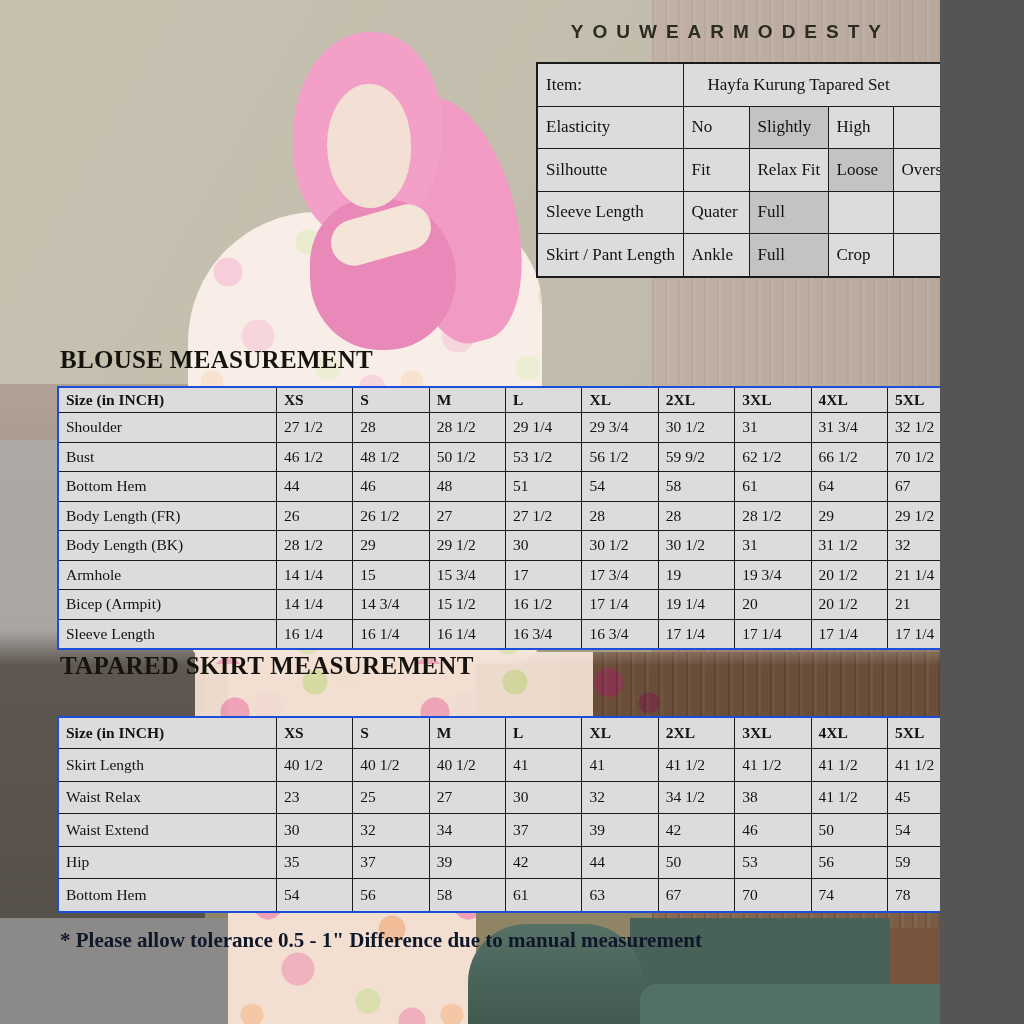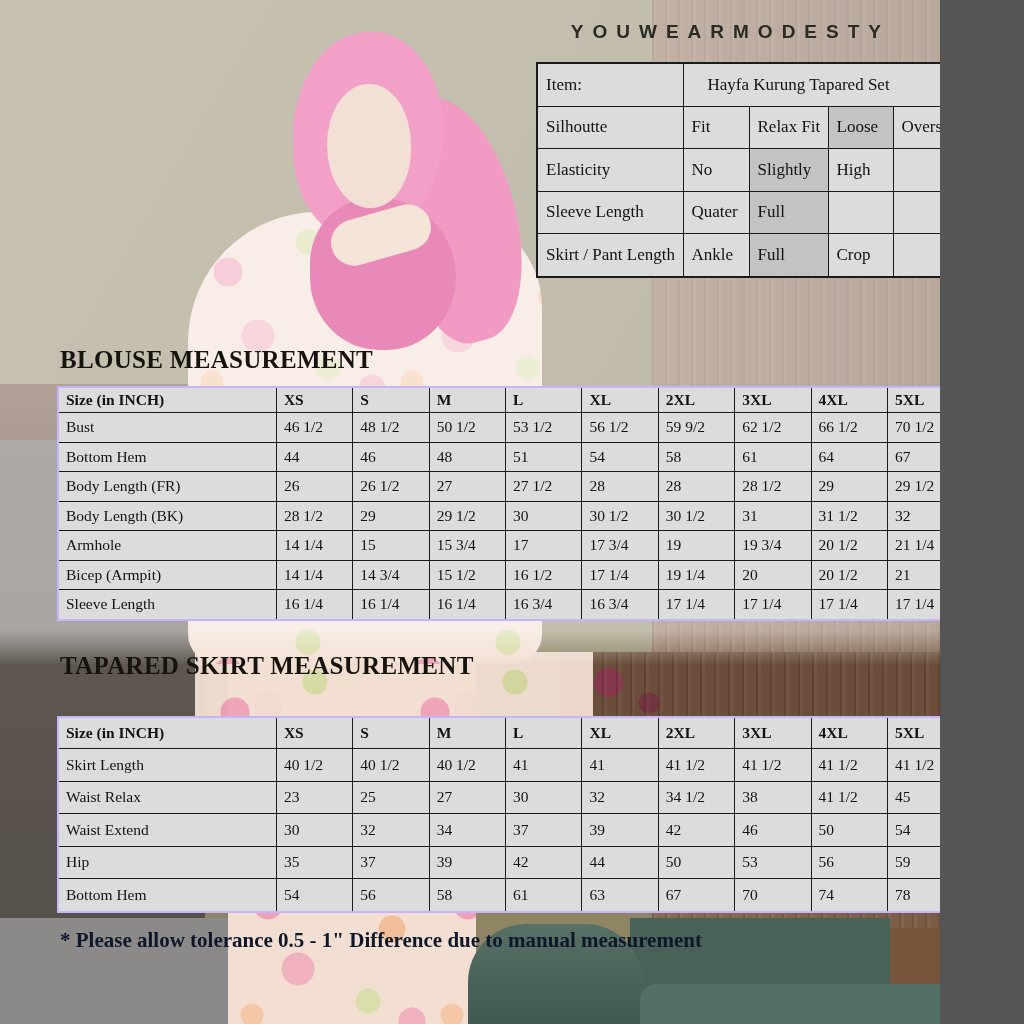--- a/index.html
+++ b/index.html
@@ -56,21 +56,21 @@
       letter-spacing:9px;color:#2b2b22;}
   table{border-collapse:collapse;table-layout:fixed;z-index:10;}
   .info{position:absolute;left:536px;top:62px;width:429px;border:2px solid #1b1b1b;font-size:17px;}
   .info td{border:1px solid #1b1b1b;background:#dcdcdc;height:41.5px;padding:0 4px 0 8px;
       text-align:left;vertical-align:middle;overflow:hidden;white-space:nowrap;}
   .info td.hl{background:#c3c3c3;}
   .title{position:absolute;left:60px;z-index:10;font-weight:bold;font-size:25px;
       letter-spacing:.3px;color:#16130f;}
   .blouse-title{top:346px;}
   .skirt-title{top:652px;}
-  .meas{position:absolute;left:57px;width:908px;border:2px solid #c4b5fd;font-size:15.5px;}
+  .meas{position:absolute;left:57px;width:908px;border:2px solid #1d4ed8;font-size:15.5px;}
   .meas th,.meas td{border:1px solid #1b1b1b;background:#dcdcdc;text-align:left;
       vertical-align:middle;padding:1px 3px 1px 7px;overflow:hidden;white-space:nowrap;}
   .meas thead th{font-weight:bold;}
   .blouse-table{top:386px;}
   .blouse-table thead th{height:22px;}
   .blouse-table tbody td{height:26.5px;}
   .skirt-table{top:716px;}
   .skirt-table thead th{height:28px;}
   .skirt-table tbody td{height:29.5px;}
   .footnote{position:absolute;left:60px;top:928px;z-index:10;font-weight:bold;
@@ -115,32 +115,32 @@
         <col style="width:79px">
       <col style="width:65px">
         <col style="width:73px">
     </colgroup>
     <tbody>
         <tr>
           <td>Item:</td>
           <td colspan="4" style="padding-left: 24px;">Hayfa Kurung Tapared Set</td>
         </tr>
         <tr>
+          <td>Elasticity</td>
+          <td>No</td>
+          <td class="hl">Slightly</td>
+          <td>High</td>
+          <td></td>
+        </tr>
+        <tr>
           <td>Silhoutte</td>
           <td>Fit</td>
           <td>Relax Fit</td>
           <td class="hl">Loose</td>
           <td>Oversize</td>
-        </tr>
-        <tr>
-          <td>Elasticity</td>
-          <td>No</td>
-          <td class="hl">Slightly</td>
-          <td>High</td>
-          <td></td>
         </tr>
         <tr>
           <td>Sleeve Length</td>
           <td>Quater</td>
           <td class="hl">Full</td>
           <td></td>
           <td></td>
         </tr>
         <tr>
           <td>Skirt / Pant Length</td>
@@ -175,20 +175,32 @@
           <th>L</th>
           <th>XL</th>
           <th>2XL</th>
           <th>3XL</th>
           <th>4XL</th>
           <th>5XL</th>
         </tr>
       </thead>
       <tbody>
         <tr>
+          <td>Shoulder</td>
+          <td>27 1/2</td>
+          <td>28</td>
+          <td>28 1/2</td>
+          <td>29 1/4</td>
+          <td>29 3/4</td>
+          <td>30 1/2</td>
+          <td>31</td>
+          <td>31 3/4</td>
+          <td>32 1/2</td>
+        </tr>
+        <tr>
           <td>Bust</td>
           <td>46 1/2</td>
           <td>48 1/2</td>
           <td>50 1/2</td>
           <td>53 1/2</td>
           <td>56 1/2</td>
           <td>59 9/2</td>
           <td>62 1/2</td>
           <td>66 1/2</td>
           <td>70 1/2</td>

